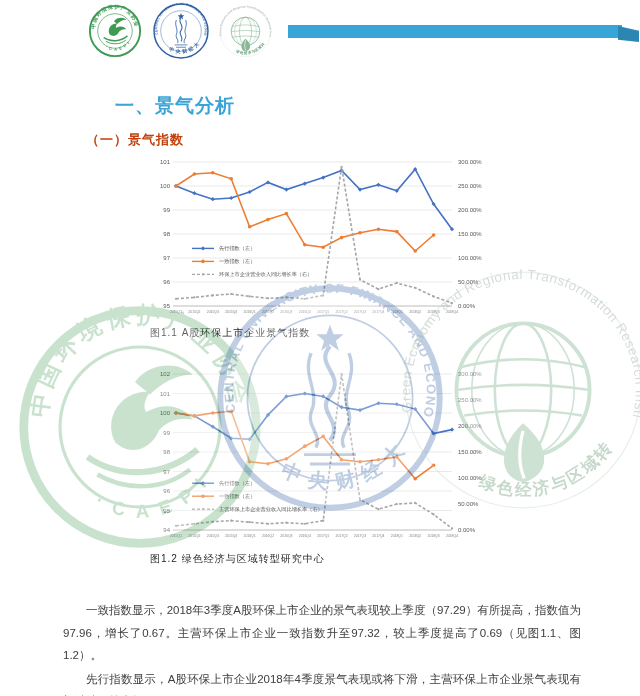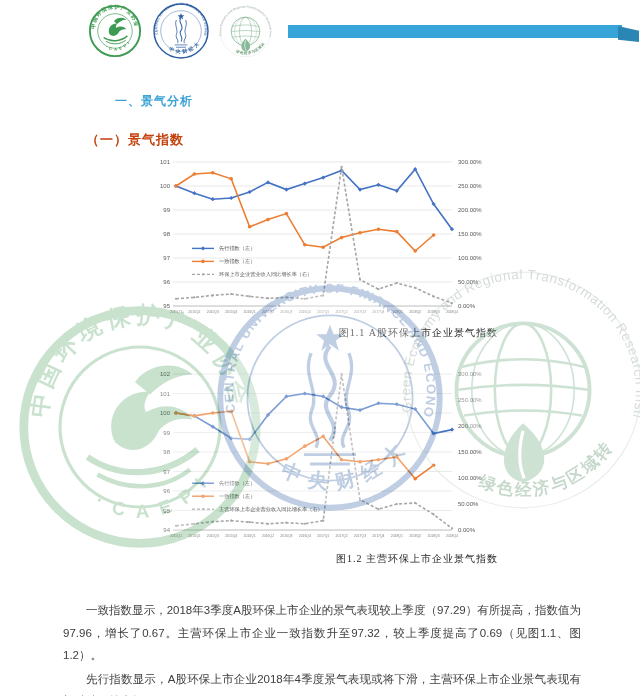--- a/index.html
+++ b/index.html
@@ -4,26 +4,26 @@
 <style>
   html,body{margin:0;padding:0;background:#fff;}
   #page{position:relative;width:640px;height:696px;background:#ffffff;overflow:hidden;
         font-family:"Liberation Sans",sans-serif;outline:1px solid #e3e3e3;}
   
   .logo{position:absolute;top:4px;}
   .ribbon{position:absolute;left:288px;top:25px;width:334px;height:13px;background:#38a5d8;}
   .ribbon-fold{position:absolute;left:618px;top:26px;width:21px;height:16px;background:#2b86b4;
                clip-path:polygon(0 0,100% 30%,100% 100%,0 86%);}
   
-  .h1{position:absolute;left:115px;top:93px;font-size:12px;font-weight:bold;color:#3ba3d6;letter-spacing:1px;}
+  .h1{position:absolute;left:115px;top:93px;font-size:19px;font-weight:bold;color:#3ba3d6;letter-spacing:1px;}
   .h2{position:absolute;left:86px;top:131px;font-size:13px;font-weight:bold;color:#c2410c;letter-spacing:1px;}
   
   .chart{position:absolute;left:150px;}
-  .caption{position:absolute;left:150px;width:348px;text-align:right;
-           font-family:Liberation Serif, serif;font-size:10px;color:#262626;letter-spacing:1px;}
+  .caption{position:absolute;left:150px;width:348px;text-align:left;
+           font-family:Liberation Sans, sans-serif;font-size:10px;color:#262626;letter-spacing:1px;}
   
   .bodytext{position:absolute;left:62px;top:598px;width:520px;font-size:11.5px;color:#3d3d3d;
             line-height:22.5px;text-align:justify;}
   .bodytext p{margin:1px;text-indent:2em;}
   
   .wm{position:absolute;pointer-events:none;}
   svg text{font-family:"Liberation Sans",sans-serif;}
 </style>
 </head>
 <body>
@@ -294,21 +294,21 @@
       <line x1="42" y1="117.19999999999999" x2="64" y2="117.19999999999999" stroke="#4472c4" stroke-width="1.4"></line>
       <path d="M53,115.1L55.1,117.19999999999999L53,119.29999999999998L50.9,117.19999999999999Z" fill="#4472c4"></path>
       <text x="69" y="119.19999999999999" font-size="5.2" fill="#595959">先行指数（左）</text>
       <line x1="42" y1="130.2" x2="64" y2="130.2" stroke="#ed7d31" stroke-width="1.4"></line>
       <circle cx="53" cy="130.2" r="1.8" fill="#ed7d31"></circle>
       <text x="69" y="132.2" font-size="5.2" fill="#595959">一致指数（左）</text>
       <line x1="42" y1="143.2" x2="64" y2="143.2" stroke="#a6a6a6" stroke-width="1.4" stroke-dasharray="3,2"></line>
       <circle cx="53" cy="143.2" r="1.1" fill="#a6a6a6"></circle>
       <text x="69" y="145.2" font-size="5.2" fill="#595959">主营环保上市企业营业收入同比增长率（右）</text>
     </svg>
-  <div class="caption" style="top:552px">图1.2 主营环保上市企业景气指数</div>
+  <div class="caption" style="top:552px">图1.2 绿色经济与区域转型研究中心</div>
 
   <svg class="wm" style="left:15px;top:302px;opacity:.28" width="250" height="250">
       <use href="#seal-caepi"></use>
     </svg>
   <svg class="wm" style="left:212px;top:280px;opacity:.30" width="236" height="236">
       <use href="#seal-cufe"></use>
     </svg>
   <svg class="wm" style="left:395px;top:262px;opacity:.40" width="256" height="256">
       <use href="#seal-green"></use>
     </svg>

